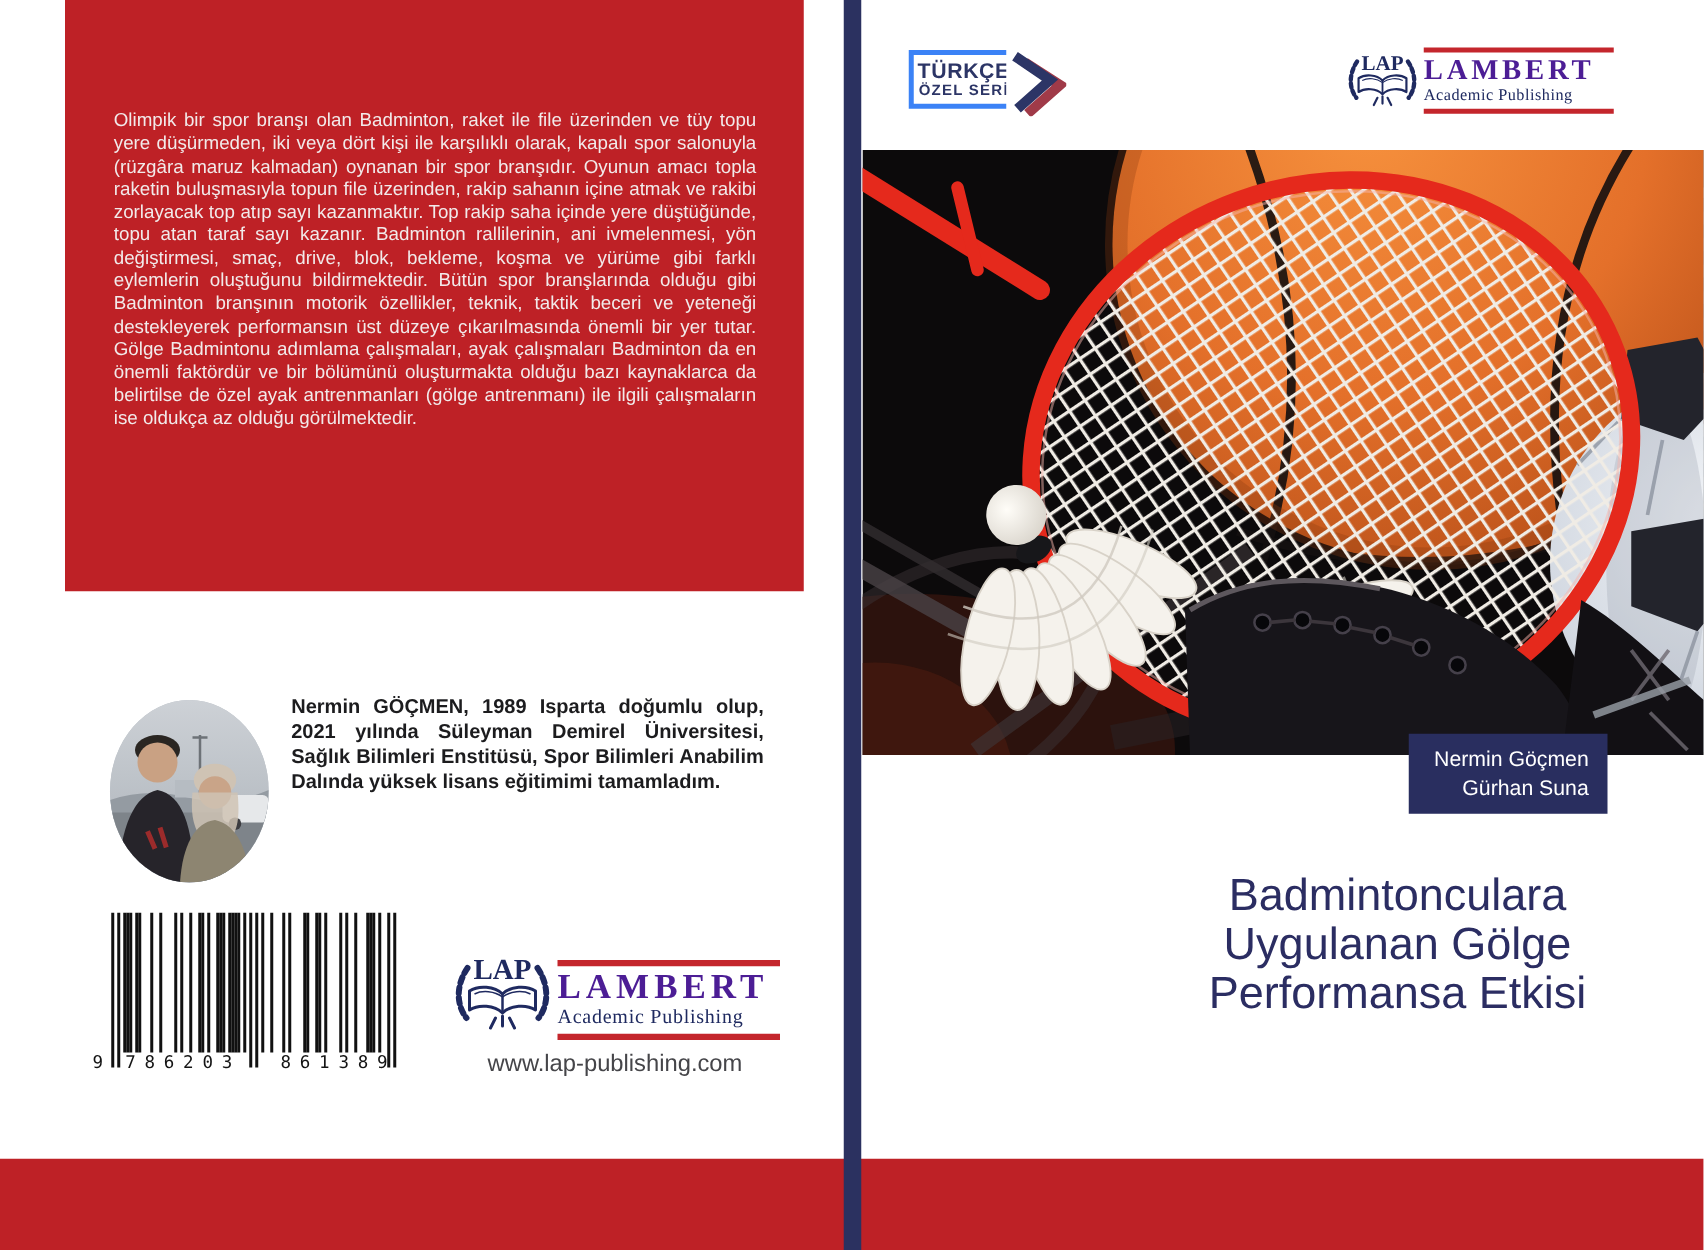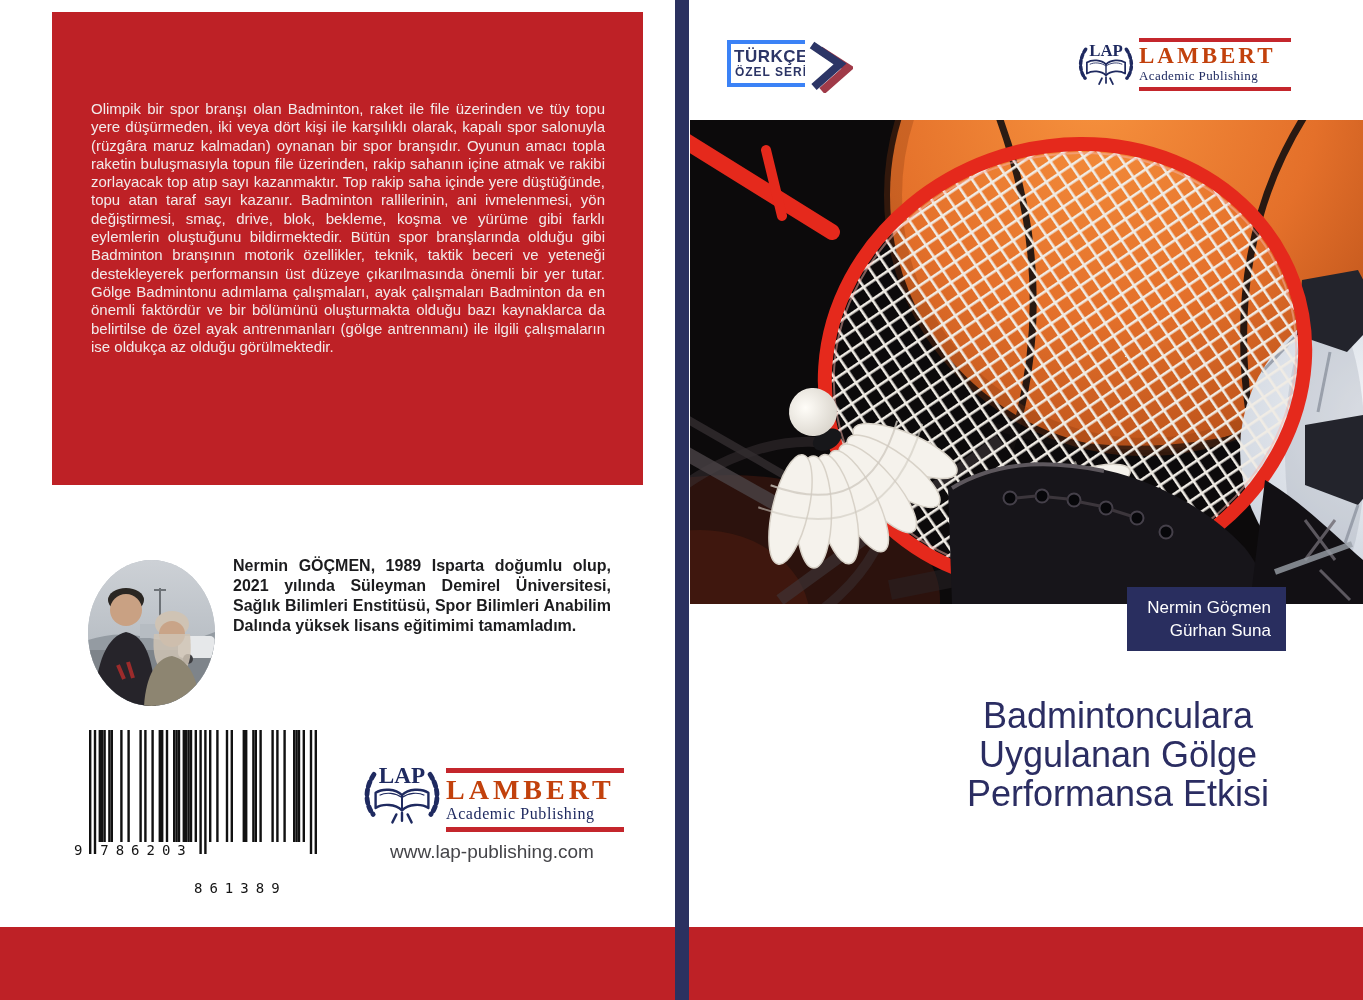--- a/index.html
+++ b/index.html
@@ -1,46 +1,46 @@
 <!DOCTYPE html>
 <html><head>
 <meta charset="utf-8">
 <style>
   html,body{margin:0;padding:0;background:#ffffff;}
   .page{position:relative;width:1363px;height:1000px;background:#ffffff;overflow:hidden;
         font-family:"Liberation Sans",sans-serif;}
   
-  .synopsis-box{position:absolute;left:52px;top:12px;width:591px;height:473px;background:#be2126;}
+  .synopsis-box{position:absolute;left:52px;top:0;width:591px;height:473px;background:#be2126;}
   .synopsis{margin:0;padding:88px 38px 0 39px;color:#f2eaea;font-size:15px;line-height:18.3px;
             text-align:justify;}
   .bio-photo{position:absolute;left:88px;top:560px;width:127px;height:146px;border-radius:50%;
              overflow:hidden;background:#b9bfc6;}
   .bio-photo svg{display:block;width:100%;height:100%;}
   .bio-text{position:absolute;left:233px;top:556px;width:378px;margin:0;font-size:16px;
             line-height:20px;font-weight:bold;color:#1c1c1e;text-align:justify;}
   .barcode{position:absolute;left:74px;top:730px;width:246px;height:132px;}
   .barcode svg{position:absolute;left:14px;top:0;}
   .barcode-digits{position:absolute;left:0;top:112px;width:246px;height:16px;
                   font-family:"DejaVu Sans Mono",monospace;font-size:14px;color:#141414;}
   .bd-prefix{position:absolute;left:0;top:0;}
   .bd-g1{position:absolute;left:24px;top:0;width:97px;text-align:center;letter-spacing:7px;}
-  .bd-g2{position:absolute;left:120px;top:0;width:97px;text-align:left;letter-spacing:7px;margin-top:38px;}
+  .bd-g2{position:absolute;left:146px;top:0;width:97px;text-align:right;letter-spacing:7px;}
   
   .lap-logo{position:absolute;display:flex;align-items:flex-end;}
   .lap-lg{left:362px;top:752px;}
   .lap-sm{left:1077px;top:33px;}
   .lap-lg .emblem{width:80px;height:80px;}
   .lap-sm .emblem{width:58px;height:58px;}
   .lambert-block{display:flex;flex-direction:column;margin-left:4px;}
   .lap-lg .lambert-block{width:178px;}
   .lap-sm .lambert-block{width:152px;}
   .red-rule{background:#c4262c;}
   .lap-lg .red-rule{height:5px;}
   .lap-sm .red-rule{height:4px;}
-  .lambert-name{font-family:"Liberation Serif",serif;font-weight:bold;color:#c2410c;line-height:1;}
+  .lambert-name{font-family:"Liberation Serif",serif;font-weight:bold;color:#4c1d95;line-height:1;}
   .lap-lg .lambert-name{font-size:28px;letter-spacing:4px;padding:3px 0 1px 0;}
   .lap-sm .lambert-name{font-size:23px;letter-spacing:3px;padding:2px 0 1px 0;}
   .lambert-sub{font-family:"Liberation Serif",serif;color:#1f2a60;}
   .lap-lg .lambert-sub{font-size:16px;letter-spacing:.6px;padding-bottom:4px;}
   .lap-sm .lambert-sub{font-size:13px;letter-spacing:.4px;padding-bottom:3px;}
   .site{position:absolute;left:362px;top:841px;width:260px;text-align:center;font-size:19px;
         color:#454549;}
   
   .bottom-bar{position:absolute;left:0;top:927px;width:1363px;height:73px;background:#be2126;z-index:2;}
   .spine{position:absolute;left:675px;top:0;width:14px;height:1000px;background:#2b3160;z-index:6;}

